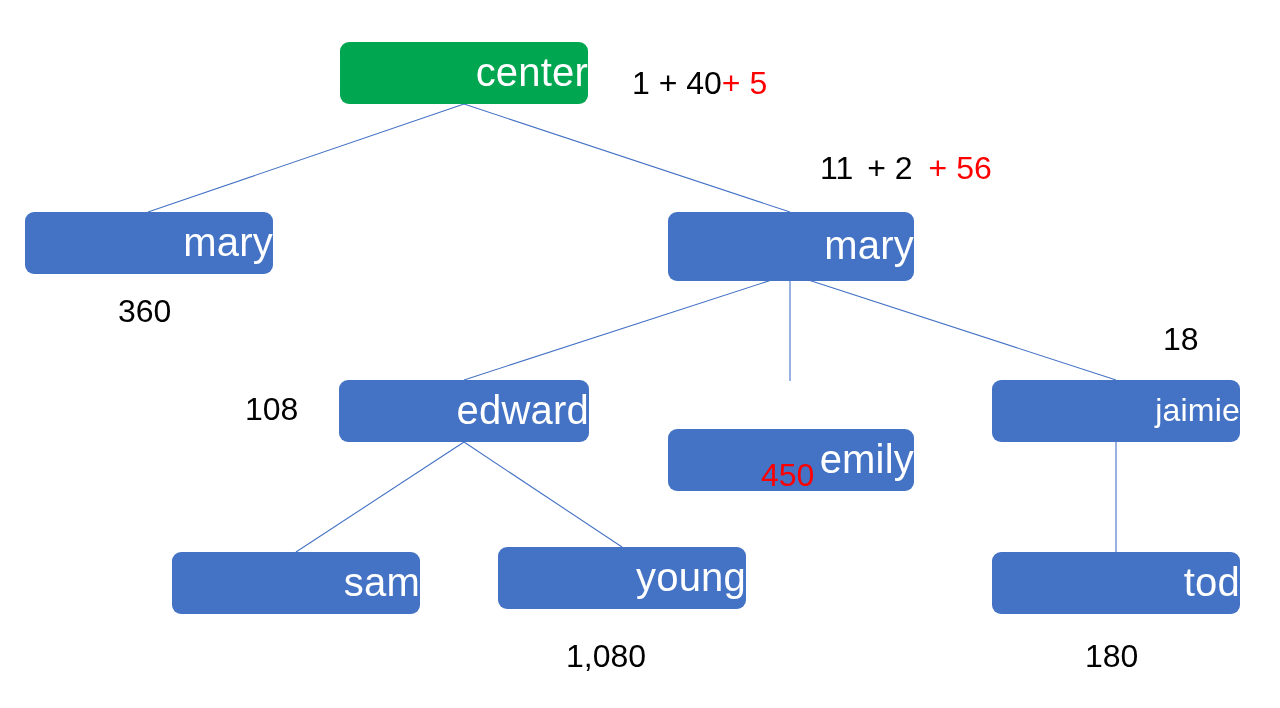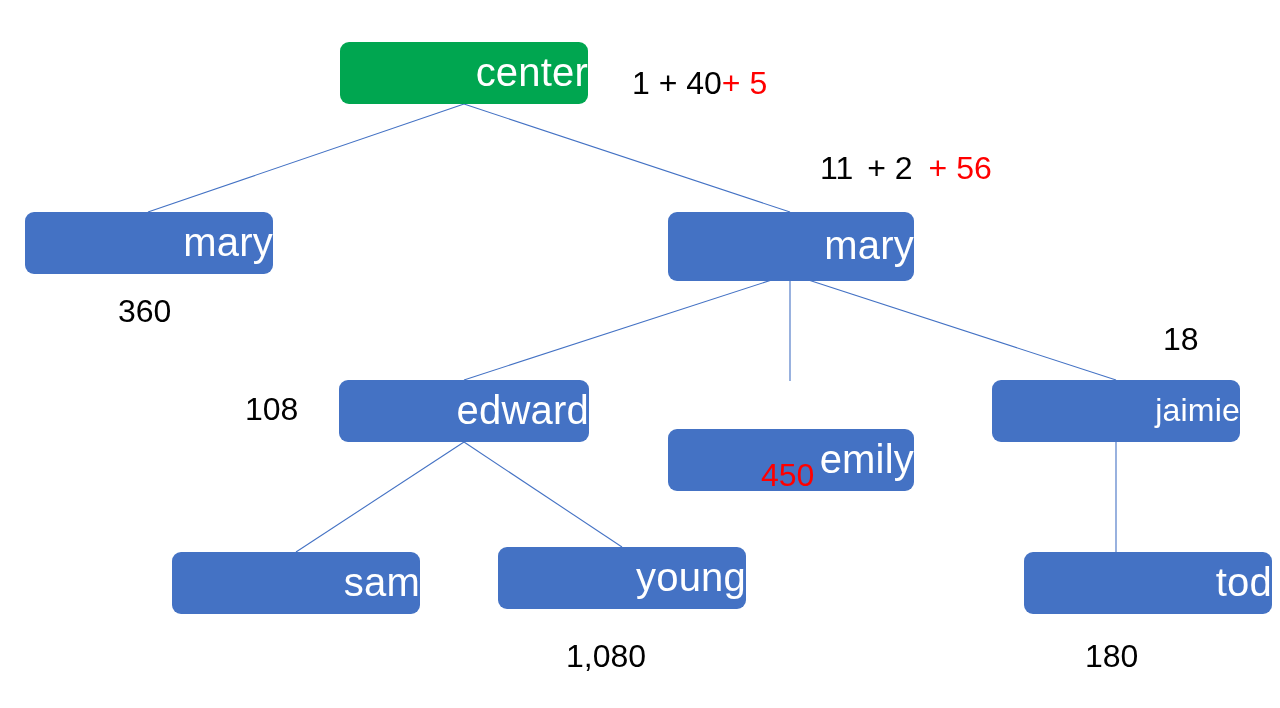--- a/index.html
+++ b/index.html
@@ -88,21 +88,21 @@
       </div>
       <div class="node" style="left: 992px; top: 380px; width: 248px; height: 62px; background: rgb(68, 114, 196); color: rgb(255, 255, 255); font-size: 32px;">
         <span class="node-label">jaimie</span>
       </div>
       <div class="node" style="left: 172px; top: 552px; width: 248px; height: 62px; background: rgb(68, 114, 196); color: rgb(255, 255, 255); font-size: 40px;">
         <span class="node-label">sam</span>
       </div>
       <div class="node" style="left: 498px; top: 547px; width: 248px; height: 62px; background: rgb(68, 114, 196); color: rgb(255, 255, 255); font-size: 40px;">
         <span class="node-label">young</span>
       </div>
-      <div class="node" style="left: 992px; top: 552px; width: 248px; height: 62px; background: rgb(68, 114, 196); color: rgb(255, 255, 255); font-size: 40px; margin-left: 32px;">
+      <div class="node" style="left: 992px; top: 552px; width: 248px; height: 62px; background: rgb(68, 114, 196); color: rgb(255, 255, 255); font-size: 40px;">
         <span class="node-label">tod</span>
       </div>
     </div>
 
   <div id="annotation-layer">
       <div class="note" style="left: 632px; top: 67px; font-size: 32px;"><span class="note-black">1 + 40</span><span class="note-red">+ 5</span></div>
       <div class="note" style="left: 820px; top: 152px; font-size: 32px;"><span class="note-black" style="margin-right: 14px;">11</span><span class="note-black" style="margin-right: 16px;">+ 2</span><span class="note-red">+ 56</span></div>
       <div class="note" style="left: 118px; top: 295px; font-size: 32px;"><span class="note-black">360</span></div>
       <div class="note" style="left: 245px; top: 393px; font-size: 32px;"><span class="note-black">108</span></div>
       <div class="note" style="left: 1163px; top: 323px; font-size: 32px;"><span class="note-black">18</span></div>

